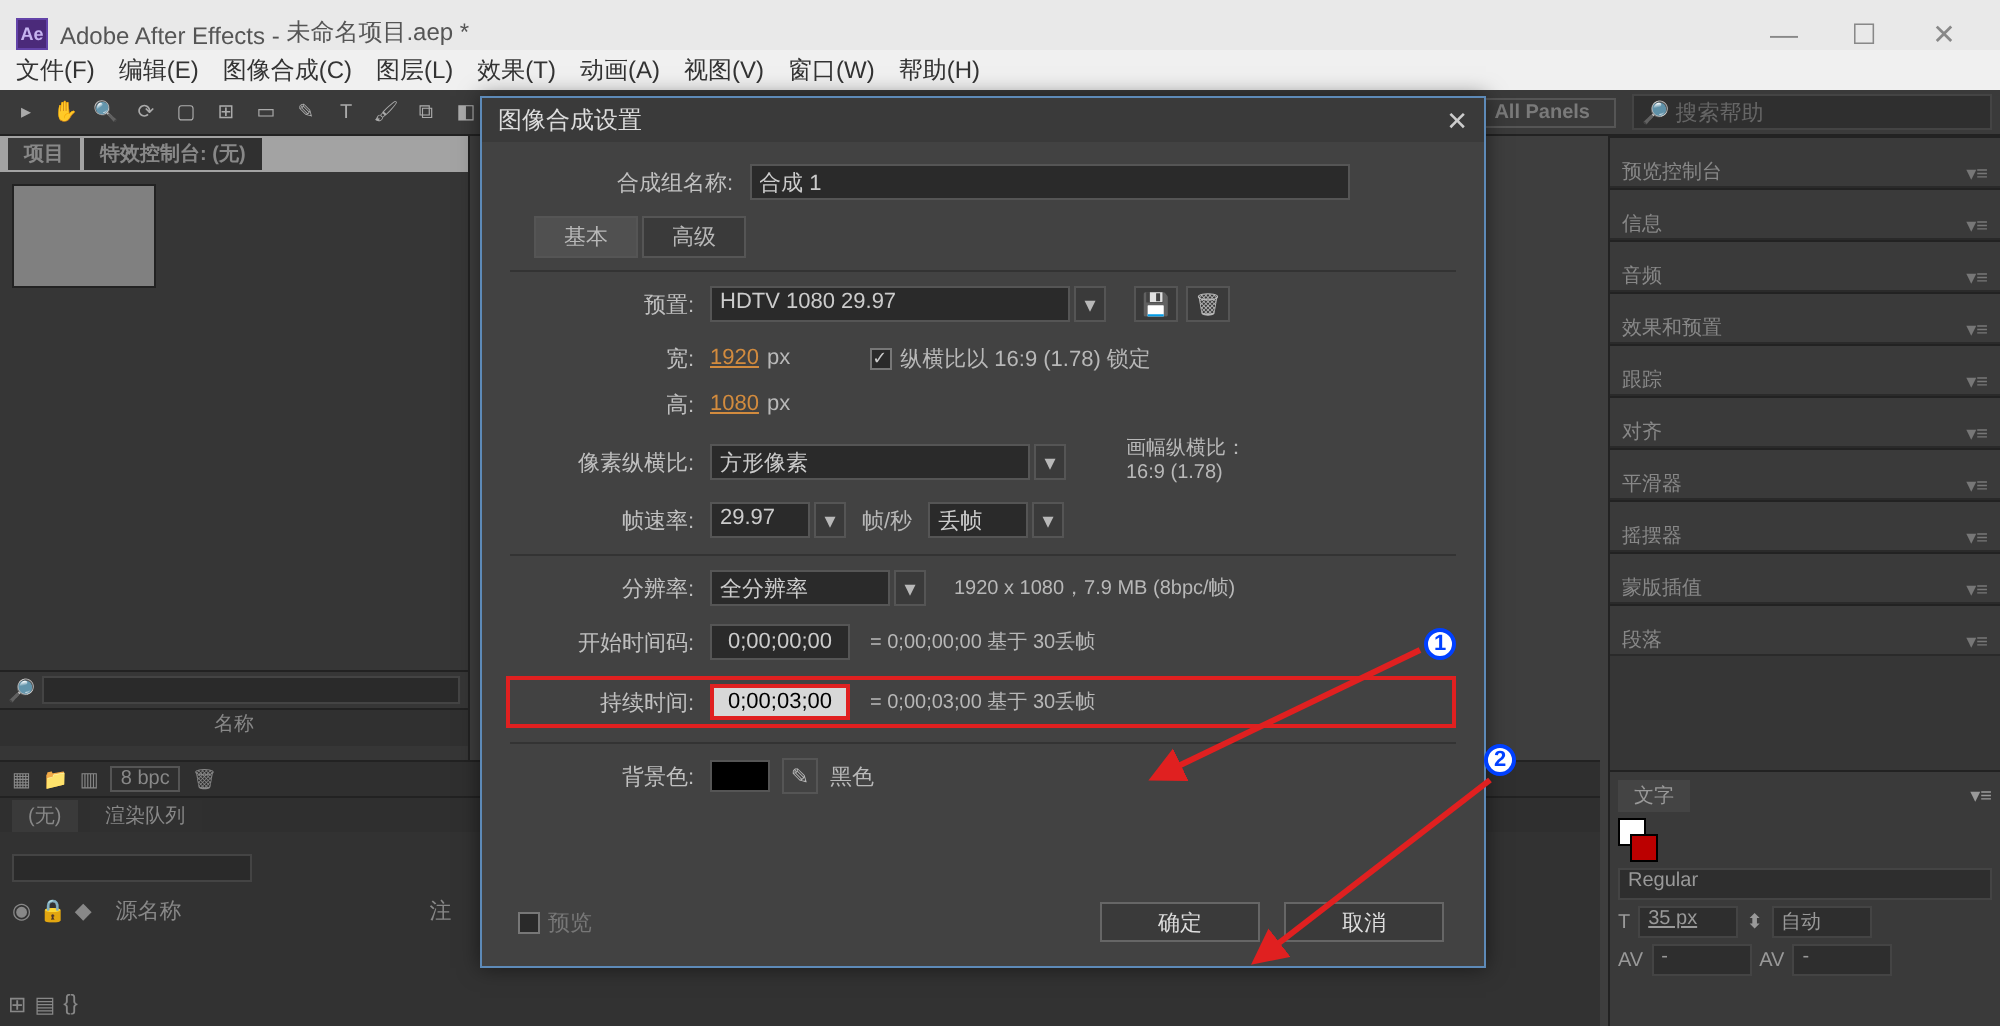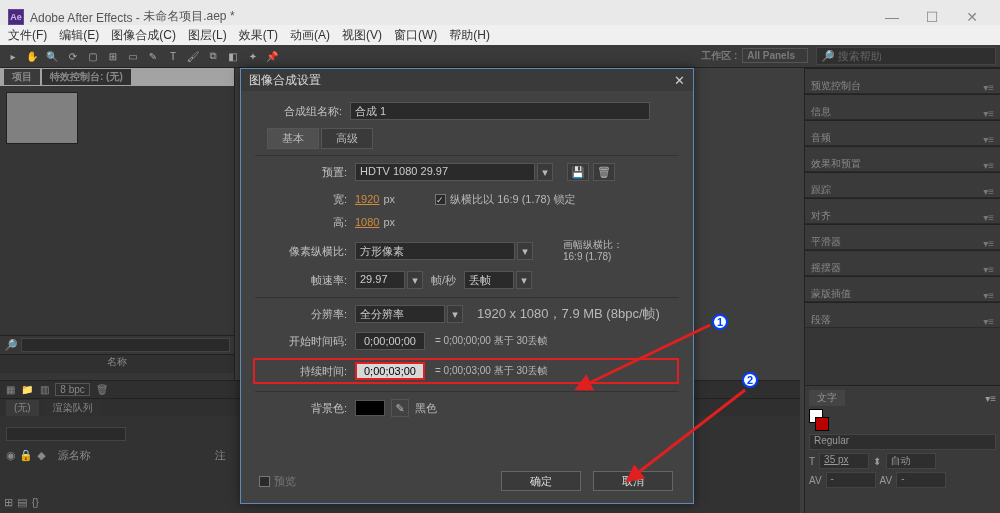--- a/index.html
+++ b/index.html
@@ -32,21 +32,21 @@
 
   .bottombar { position:absolute; left:0; right:200px; height:18px; background:#2f2f2f; border-top:1px solid #222; display:flex; align-items:center; padding:0 6px; font-size:10px; color:#888; gap:6px;}
   .bottombar.first { top: 380px; }
   .bottombar.second { top: 398px; }
   .timeline { position:absolute; left:0; right:200px; top:416px; bottom:0; background:#323232; }
 
   .rpanel { border-top:1px solid #222; border-bottom:1px solid #2a2a2a; background:#3a3a3a; height:26px; display:flex; align-items:flex-end; padding:0 6px; font-size:10px; color:#888;}
   .rpanel .chev { margin-left:auto; color:#777;}
 
   
-  .dialog { position:absolute; left:240px; top:68px; width:454px; height:436px; background:#424242; border:1px solid #5d8ab8; box-shadow:0 0 10px rgba(0,0,0,0.5); z-index:50; color:#b8b8b8;}
+  .dialog { position:absolute; left:240px; top:48px; width:503px; height:436px; background:#424242; border:1px solid #5d8ab8; box-shadow:0 0 10px rgba(0,0,0,0.5); z-index:50; color:#b8b8b8;}
   .dialog .dtitle { height:22px; background:#3a3a3a; display:flex; align-items:center; padding:0 8px; font-size:12px; color:#ddd;}
   .dialog .dtitle .xbtn { margin-left:auto; color:#ccc; font-size:13px; cursor:pointer;}
   .dialog .dbody { padding: 10px 14px 8px 14px; font-size:11px;}
   .drow { display:flex; align-items:center; margin-bottom:7px; min-height:20px;}
   .drow .lbl { width: 100px; text-align:right; padding-right:8px; color:#c0c0c0;}
   .dinput { height:18px; background:#2a2a2a; border:1px solid #555; padding:1px 4px; color:#ccc; font-size:11px;}
   .tabbtns { display:flex; margin: 6px 0 6px 12px;}
   .tabbtns .t { padding:2px 14px; background:#3a3a3a; border:1px solid #555; margin-right:2px; font-size:11px;}
   .tabbtns .t.active { background:#505050;}
   .divider { height:1px; background:#333; margin:6px 0;}
@@ -310,21 +310,21 @@
       <div class="dinput" style="width:50px;"><span>丢帧</span></div>
       <div class="ddcaret">▾</div>
     </div>
 
     <div class="divider"></div>
 
     <div class="drow">
       <span class="lbl">分辨率:</span>
       <div class="dinput" style="width:90px;"><span>全分辨率</span></div>
       <div class="ddcaret">▾</div>
-      <span style="margin-left:14px;font-size:13px;">1920 x 1080，7.9 MB (8bpc/帧)</span>
+      <span style="margin-left:14px;font-size:10px;">1920 x 1080，7.9 MB (8bpc/帧)</span>
     </div>
 
     <div class="drow">
       <span class="lbl">开始时间码:</span>
       <input class="dinput" style="width: 70px; text-align: center;" value="0;00;00;00">
       <span style="margin-left:10px;font-size:10px;">= 0;00;00;00 基于 30丢帧</span>
     </div>
 
     <div class="drow hl-red" style="padding:2px; margin-left:-2px;">
       <span class="lbl" style="width:98px;">持续时间:</span>

